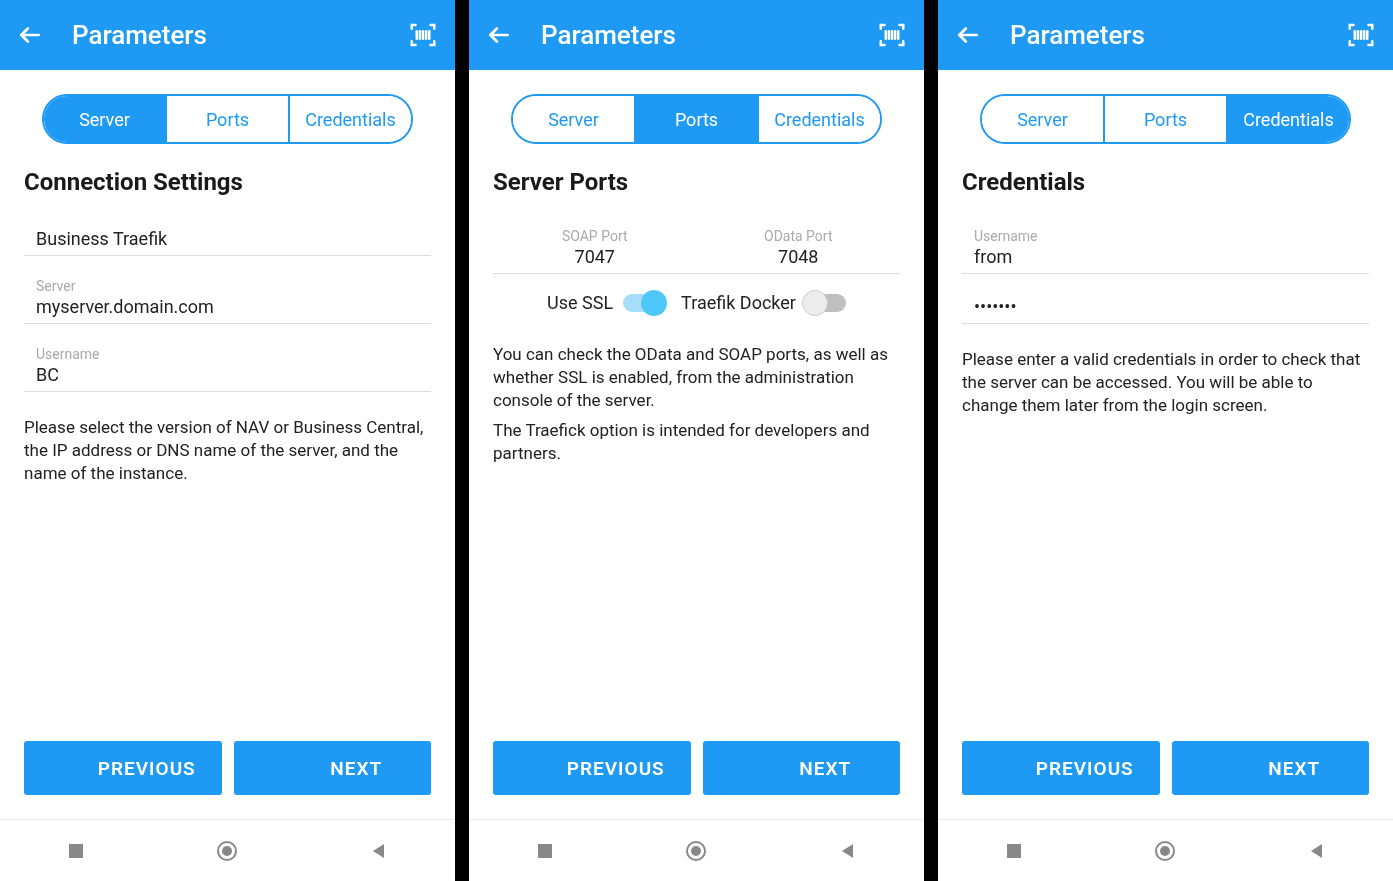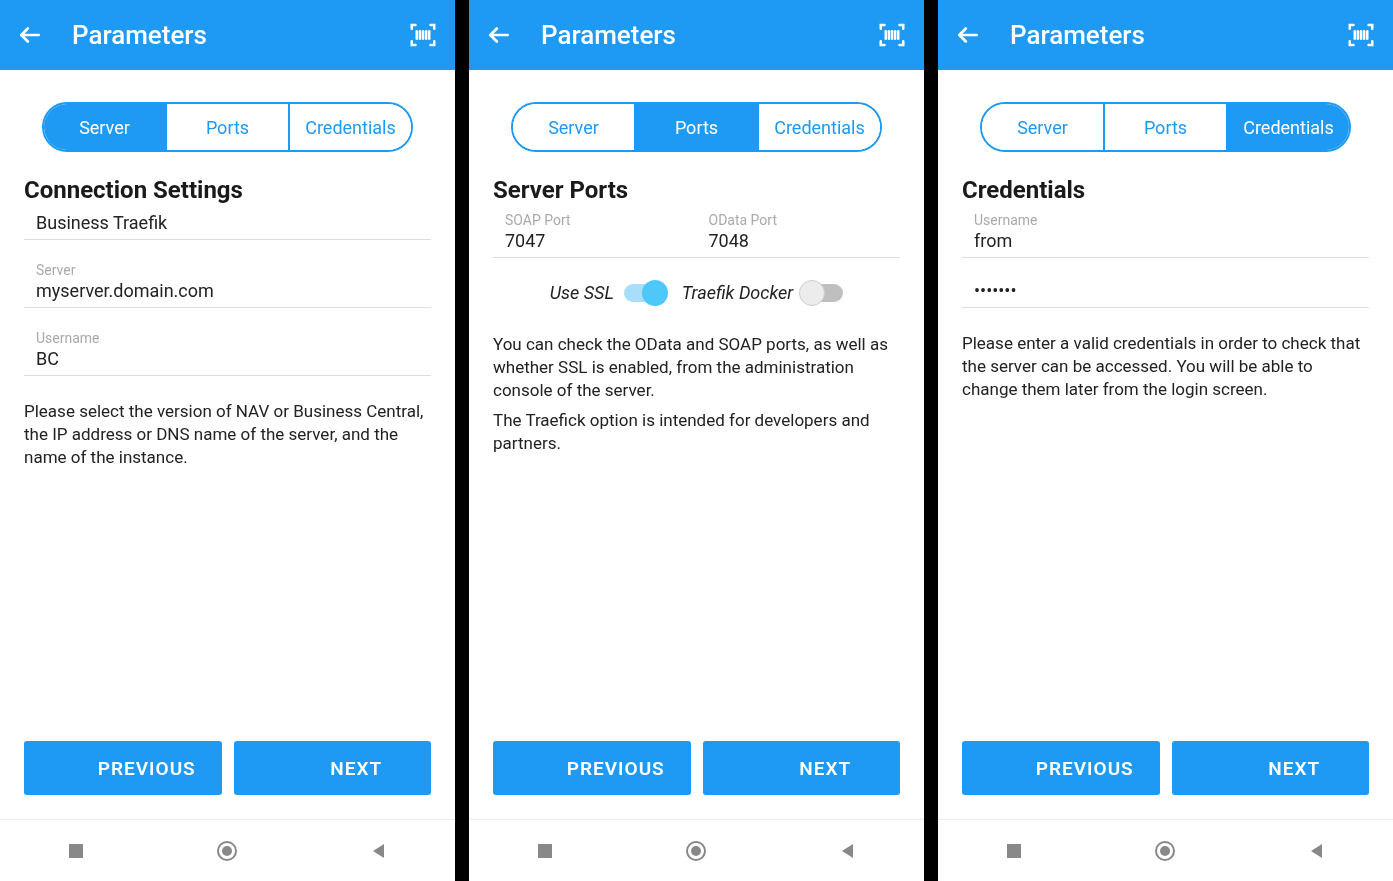--- a/index.html
+++ b/index.html
@@ -39,21 +39,21 @@
     font-size: 26px;
     font-weight: 500;
     flex: 1;
   }
   .appbar .scan {
     width: 32px; height: 32px;
     display: flex; align-items: center; justify-content: center;
   }
   .content {
     flex: 1;
-    padding: 24px 24px 0 24px;
+    padding: 16px 24px 0 24px;
     display: flex;
     flex-direction: column;
   }
   .tabs {
     display: flex;
     border: 2px solid #1e9af5;
     border-radius: 28px;
     overflow: hidden;
     margin: 8px 18px 24px 18px;
     height: 50px;
@@ -66,20 +66,21 @@
     font-size: 18px;
     color: #1e9af5;
     background: #fff;
   }
   .tab + .tab { border-left: 2px solid #1e9af5; }
   .tab.active { background: #1e9af5; color: #fff; }
   .section-title {
     font-size: 24px;
     font-weight: 700;
     color: #1a1a1a;
+    margin-bottom: 24px;
   }
   .field {
     padding: 8px 12px 6px 12px;
     border-bottom: 1px solid #ddd;
     margin-bottom: 14px;
   }
   .field .label {
     font-size: 14px;
     color: #aaa;
     margin-bottom: 2px;
@@ -90,31 +91,31 @@
   }
   .helptext {
     font-size: 17px;
     line-height: 1.35;
     color: #222;
     margin-top: 10px;
   }
   .helptext + .helptext { margin-top: 7px; }
   .ports-row {
     display: flex;
+    text-align: center;
   }
   .ports-row .field { flex: 1; }
   .toggle-row {
     display: flex;
     align-items: center;
     justify-content: center;
     gap: 18px;
-    margin: 10px 0 20px 0;
+    margin: 4px 0 20px 0;
     font-size: 18px;
     color: #222;
-    font-style: italic;
   }
   .toggle-pair {
     display: flex;
     align-items: center;
     gap: 10px;
   }
   .switch {
     width: 40px; height: 18px;
     border-radius: 10px;
     position: relative;

